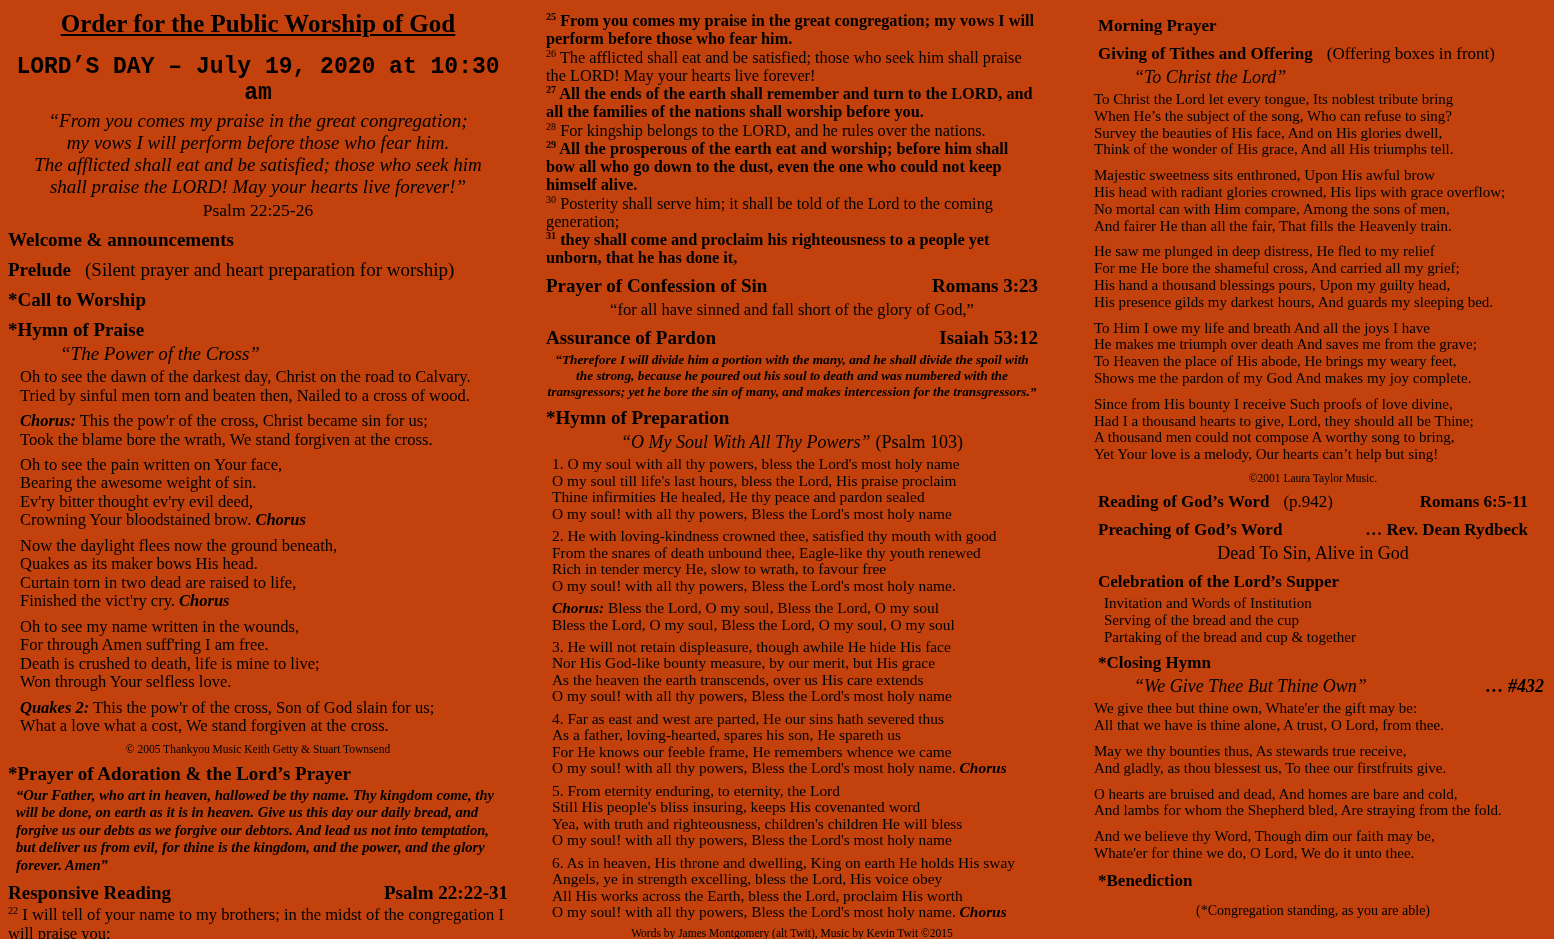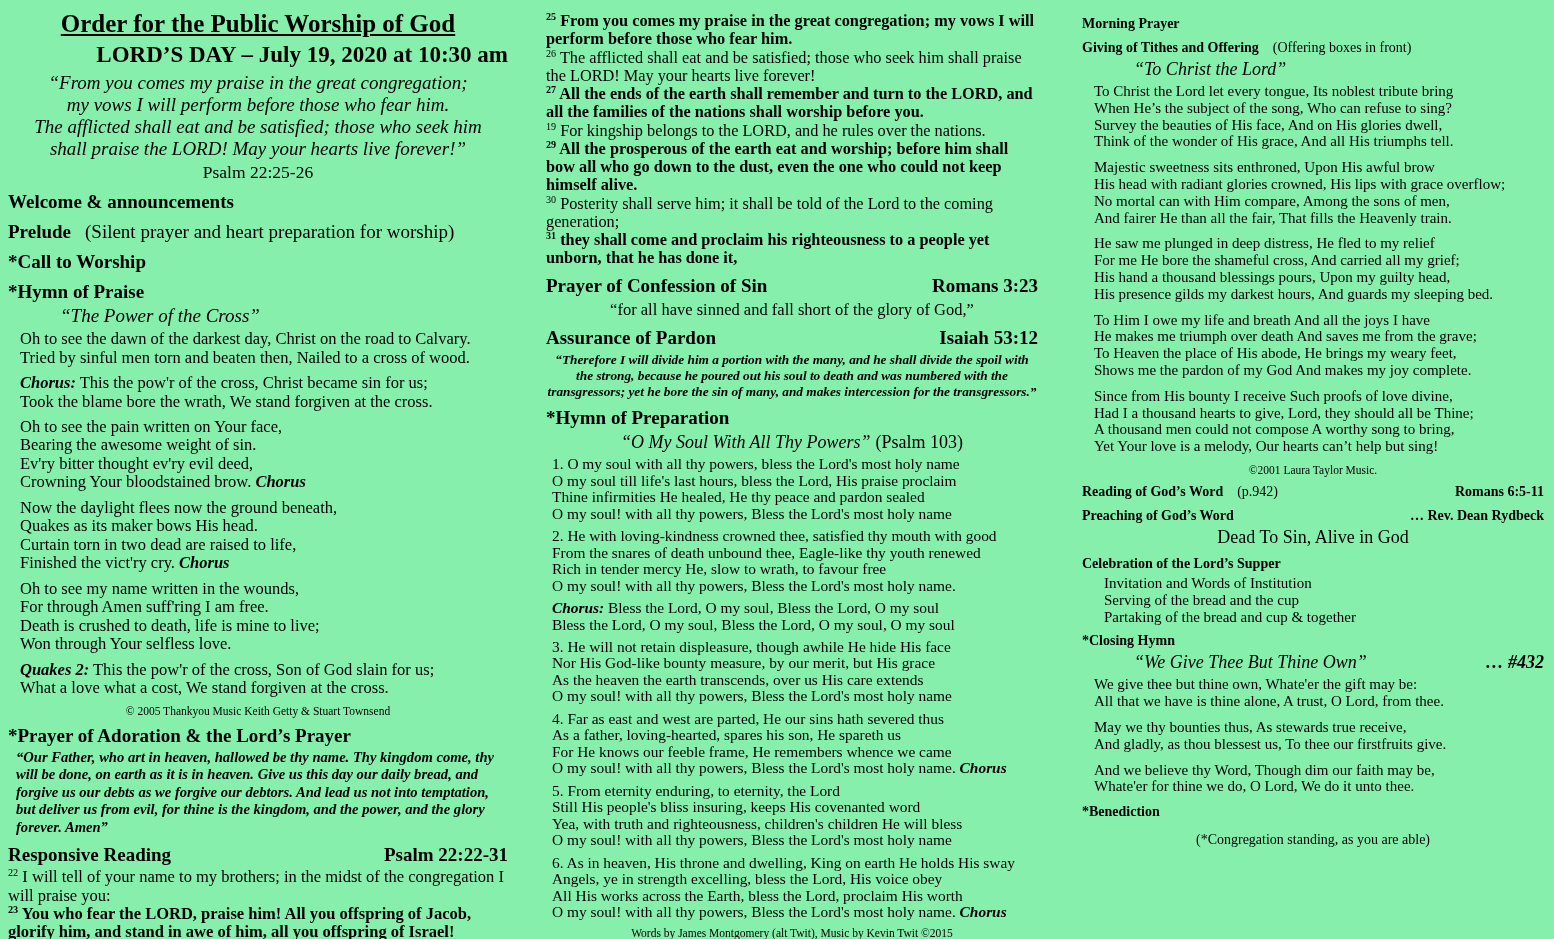--- a/index.html
+++ b/index.html
@@ -1,39 +1,39 @@
 <!DOCTYPE html>
 <html><head>
 <meta charset="utf-8">
 <style>
   html,body{margin:0;padding:0;background:#ffffff;}
   #page{
     width:1554px;height:939px;box-sizing:border-box;overflow:hidden;
-    background:#86efac;color:#000000;
+    background:#c2410c;color:#000000;
     font-family:"Liberation Serif","DejaVu Serif",serif;
     display:flex;padding:8px 0 0 8px;
   }
   .col{box-sizing:border-box;}
   .col1{width:500px;font-size:16.5px;margin-right:38px;}
   .col2{width:492px;font-size:15.4px;margin-right:44px;}
   .col3{width:462px;font-size:15px;}
 
   .title{font-size:25px;font-weight:bold;text-align:center;text-decoration:underline;margin:2px 0 4px;}
-  .subtitle{font-size:23px;font-weight:bold;text-align:right;margin:4px 0 4px;}
+  .subtitle{font-size:23px;font-weight:bold;text-align:center;margin:16px 0 4px;font-family:Liberation Mono, monospace;}
   .quote{font-style:italic;font-size:19px;line-height:1.16;text-align:center;margin:2px 0 0;}
   .qline{white-space:nowrap;}
   .center{text-align:center;}
   .sz-md{font-size:17.5px;margin:2px 0 2px;}
   .sz-lg{font-size:18px;margin:0 0 2px;}
   .sz-sm{font-size:14px;margin:12px 0 0;}
   .col2 .center{font-size:16.5px;margin:0 0 2px;}
 
   .heading{font-weight:bold;font-size:19px;display:flex;justify-content:space-between;align-items:baseline;margin:8px 0 2px;}
   .col2 .heading{margin:7px 0 3px;gap:11px;}
-  .col3 .heading{margin:8px 0 3px;font-size:14px;}
+  .col3 .heading{margin:8px 16px 3px;font-size:17px;}
   .h-inline{font-weight:normal;margin-left:14px;}
   .h-right{font-weight:bold;}
 
   .hymn-title{font-size:19px;margin:1px 0 3px;}
   .col2 .hymn-title,.col3 .hymn-title{font-size:18px;}
   .ht-main{font-style:italic;}
   .ht-suffix{font-style:normal;margin-left:5px;}
   .ht-right{font-weight:bold;margin-left:auto;font-style:italic;}
   .align-indent{padding-left:52px;display:flex;align-items:baseline;}
   .align-center{text-align:center;}
@@ -129,21 +129,21 @@
       <div class="scripture">
         <p class="verse"><sup class="vnum">22</sup> <span class="vtext">I will tell of your name to my brothers; in the midst of the congregation I will praise you:</span></p>
         <p class="verse bold"><sup class="vnum">23</sup> <span class="vtext">You who fear the LORD, praise him! All you offspring of Jacob, glorify him, and stand in awe of him, all you offspring of Israel!</span></p>
       </div>
     </div>
   <div id="col-1" class="col col2">
       <div class="scripture">
         <p class="verse bold"><sup class="vnum">25</sup> <span class="vtext">From you comes my praise in the great congregation; my vows I will perform before those who fear him.</span></p>
         <p class="verse"><sup class="vnum">26</sup> <span class="vtext">The afflicted shall eat and be satisfied; those who seek him shall praise the LORD! May your hearts live forever!</span></p>
         <p class="verse bold"><sup class="vnum">27</sup> <span class="vtext">All the ends of the earth shall remember and turn to the LORD, and all the families of the nations shall worship before you.</span></p>
-        <p class="verse"><sup class="vnum">19</sup> <span class="vtext">For kingship belongs to the LORD, and he rules over the nations.</span></p>
+        <p class="verse"><sup class="vnum">28</sup> <span class="vtext">For kingship belongs to the LORD, and he rules over the nations.</span></p>
         <p class="verse bold"><sup class="vnum">29</sup> <span class="vtext">All the prosperous of the earth eat and worship; before him shall bow all who go down to the dust, even the one who could not keep himself alive.</span></p>
         <p class="verse"><sup class="vnum">30</sup> <span class="vtext">Posterity shall serve him; it shall be told of the Lord to the coming generation;</span></p>
         <p class="verse bold"><sup class="vnum">31</sup> <span class="vtext">they shall come and proclaim his righteousness to a people yet unborn, that he has done it,</span></p>
       </div>
       <div class="heading">
         <span class="h-left"><span class="h-text">Prayer of Confession of Sin</span></span>
         <span class="h-right">Romans 3:23</span>
       </div>
       <div class="center">“for all have sinned and fall short of the glory of God,”</div>
       <div class="heading">
@@ -264,20 +264,24 @@
       </div>
       <div class="stanza">
         <p class="line">We give thee but thine own, Whate'er the gift may be:</p>
         <p class="line">All that we have is thine alone, A trust, O Lord, from thee.</p>
       </div>
       <div class="stanza">
         <p class="line">May we thy bounties thus, As stewards true receive,</p>
         <p class="line">And gladly, as thou blessest us, To thee our firstfruits give.</p>
       </div>
       <div class="stanza">
+        <p class="line">O hearts are bruised and dead, And homes are bare and cold,</p>
+        <p class="line">And lambs for whom the Shepherd bled, Are straying from the fold.</p>
+      </div>
+      <div class="stanza">
         <p class="line">And we believe thy Word, Though dim our faith may be,</p>
         <p class="line">Whate'er for thine we do, O Lord, We do it unto thee.</p>
       </div>
       <div class="heading">
         <span class="h-left"><span class="h-text">*Benediction</span></span>
       </div>
       <div class="center sz-sm">(*Congregation standing, as you are able)</div>
     </div>
 </div>
 

